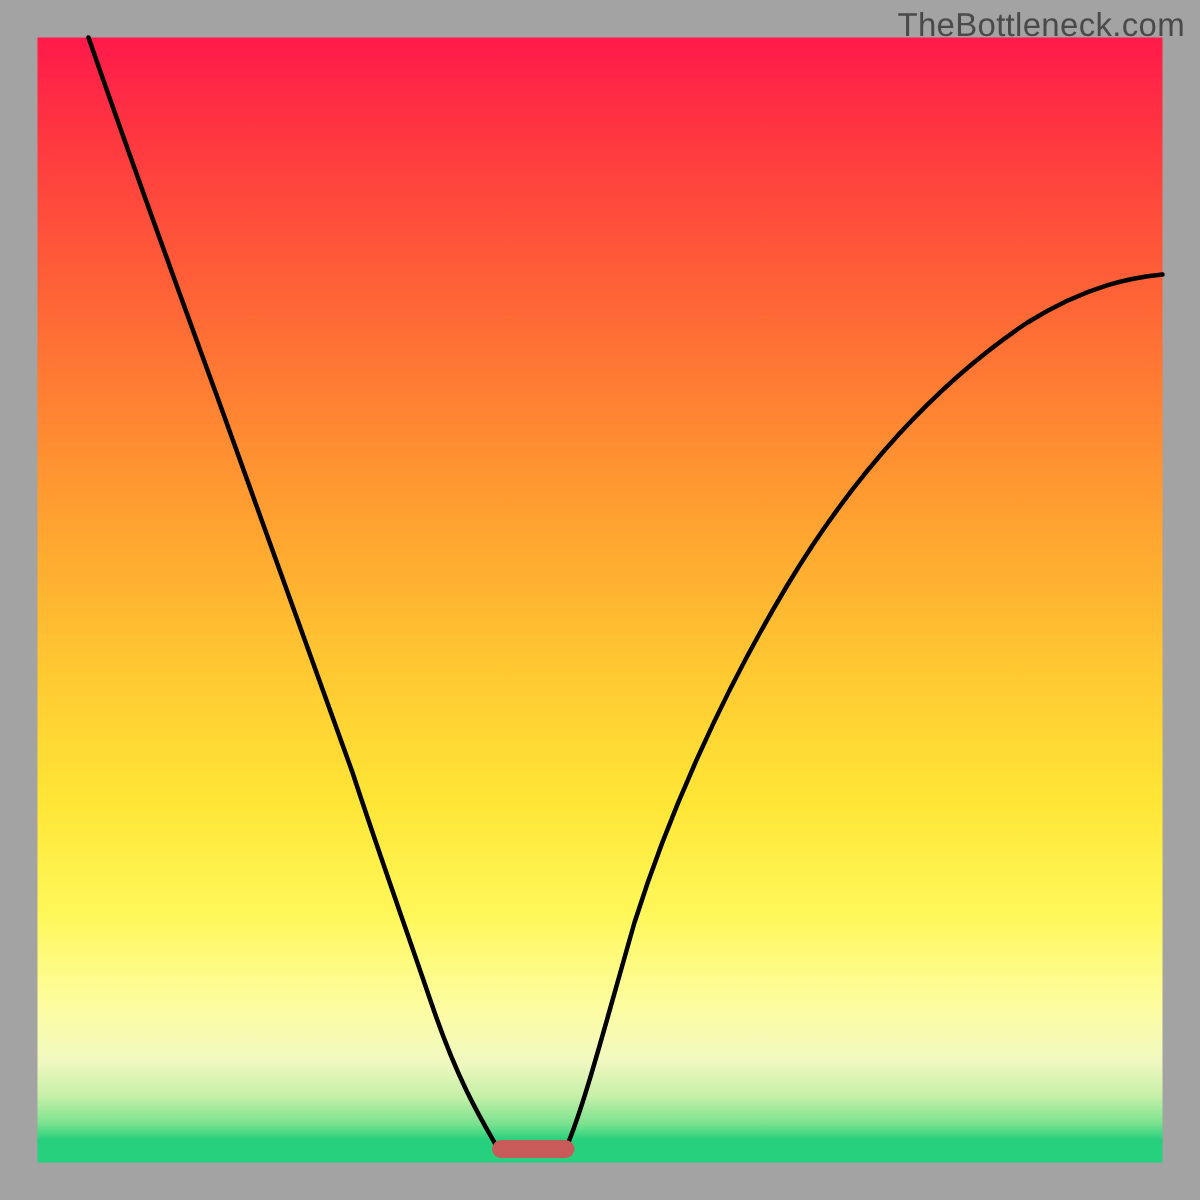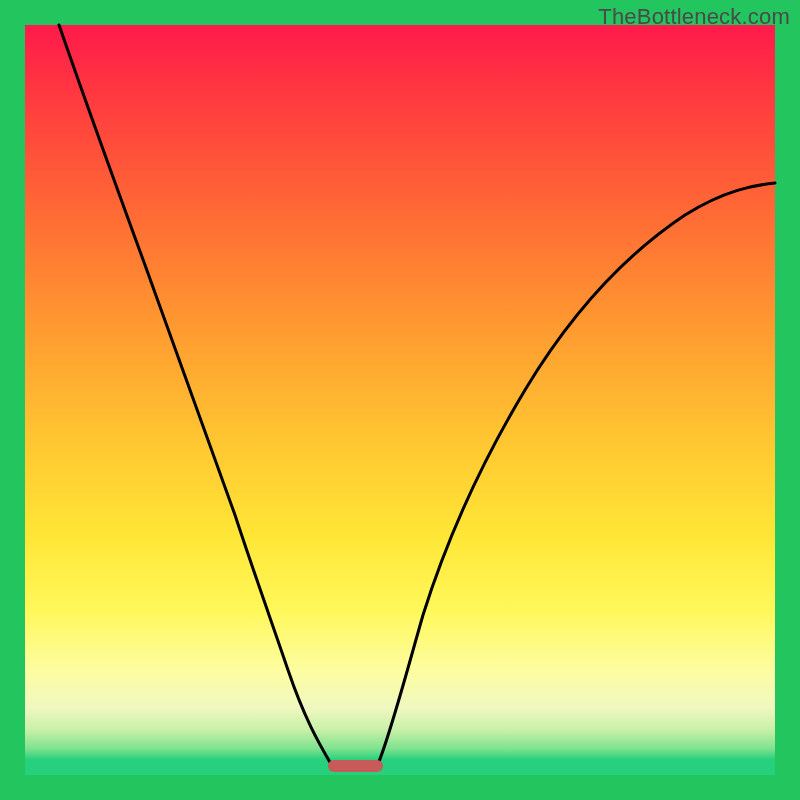--- a/index.html
+++ b/index.html
@@ -10,21 +10,21 @@
     overflow: hidden;
     background: #000;
     font-family: Arial, Helvetica, sans-serif;
   }
   .frame {
     position: absolute;
     left: 0;
     top: 0;
     width: 800px;
     height: 800px;
-    background: #22c55e;
+    background: #a3a3a3;
   }
   .plot-area {
     position: absolute;
     left: 25px;
     top: 25px;
     width: 750px;
     height: 750px;
     
     background: linear-gradient(
       to bottom,

